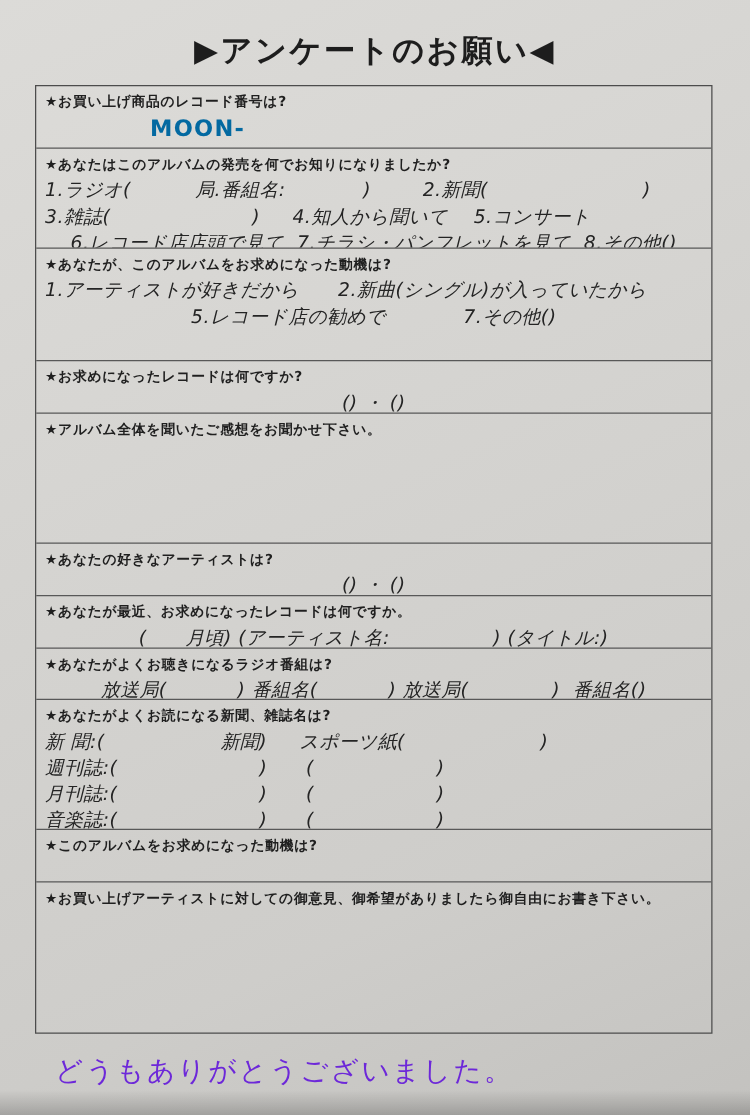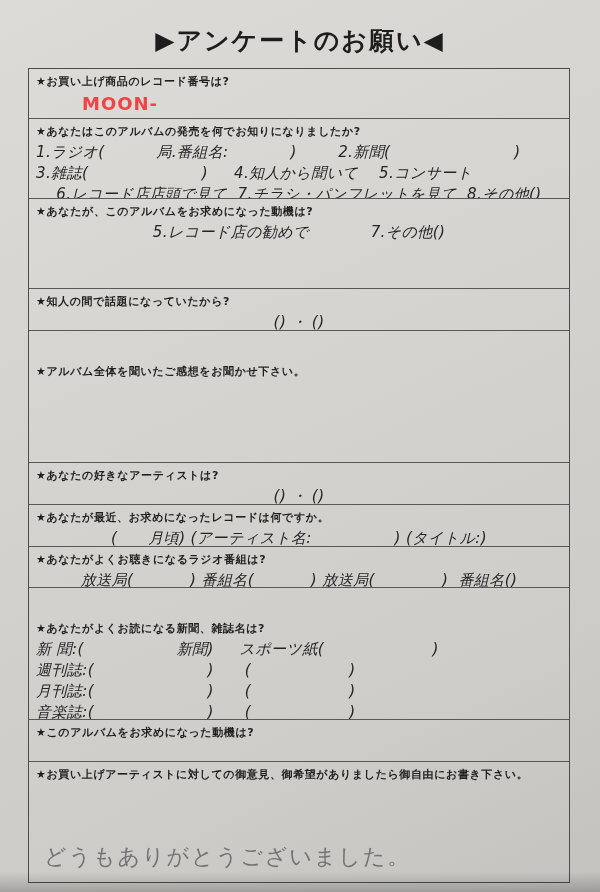--- a/index.html
+++ b/index.html
@@ -26,28 +26,28 @@
   .sec{
     box-sizing:border-box;overflow:hidden;
     border-bottom:1px solid #585858;
     padding:3px 7px 0 7px;
   }
   .sec:last-child{border-bottom:none;}
   .hdr{font-size:11px;font-weight:700;letter-spacing:0.6px;line-height:20px;color:#1f1f1f;}
   .line{font-size:15px;font-weight:500;letter-spacing:0.4px;line-height:21px;white-space:pre-wrap;color:#242424;font-style:italic;}
   .flexline{display:flex;justify-content:center;white-space:pre-wrap;}
   .h50{height:50px;} .h80{height:80px;} .h90{height:90px;} .h42{height:42px;}
-  .h41{height:41px;} .h104{height:104px;margin-top:28px;} .h120{height:120px;}
+  .h41{height:41px;} .h104{height:104px;} .h120{height:120px;}
   .moon{
-    margin-left:46px;margin-top:1px;font-size:18px;font-weight:600;letter-spacing:1px;color:#ef4444;
+    margin-left:84px;margin-top:1px;font-size:18px;font-weight:600;letter-spacing:1px;color:#0369a1;
   }
   .footer{
     position:absolute;left:44px;top:842px;
     font-family:"DejaVu Serif","Liberation Serif",serif;
-    font-size:22px;font-weight:500;letter-spacing:2px;color:#737373;
+    font-size:22px;font-weight:500;letter-spacing:2px;color:#6d28d9;
   }
 </style>
 </head>
 <body>
 
 <div class="page">
 
   <h1 class="title">▶アンケートのお願い◀</h1>
 
   <div class="form">
@@ -62,28 +62,29 @@
       <div class="line">1.ラジオ(          局.番組名:            )        2.新聞(                        )</div>
       <div class="line">3.雑誌(                      )     4.知人から聞いて    5.コンサート</div>
       <div class="line flexline">
         <span>6.レコード店店頭で見て  7.チラシ・パンフレットを見て  8.その他(</span>
         <span>)</span>
       </div>
     </section>
 
     <section class="sec h90">
       <div class="hdr">★あなたが、このアルバムをお求めになった動機は?</div>
+      <div class="line">1.アーティストが好きだから      2.新曲(シングル)が入っていたから</div>
       <div class="line flexline">
         <span>5.レコード店の勧めで            7.その他(</span>
         <span>)</span>
       </div>
     </section>
 
     <section class="sec h42">
-      <div class="hdr">★知人の間で話題になっていたから?</div>
+      <div class="hdr">★お求めになったレコードは何ですか?</div>
       <div class="line flexline">
         <span>(</span>
         <span>) ・ (</span>
         <span>)</span>
       </div>
     </section>
 
     <section class="sec h104">
       <div class="hdr">★アルバム全体を聞いたご感想をお聞かせ下さい。</div>
     </section>

